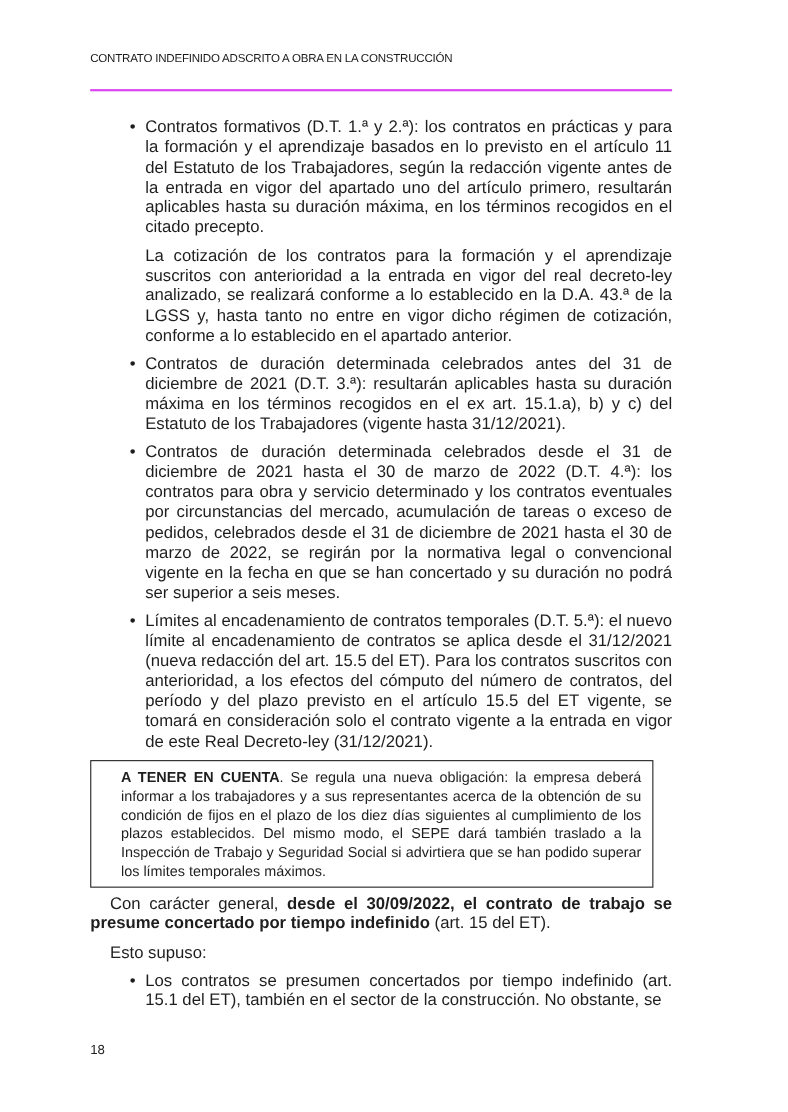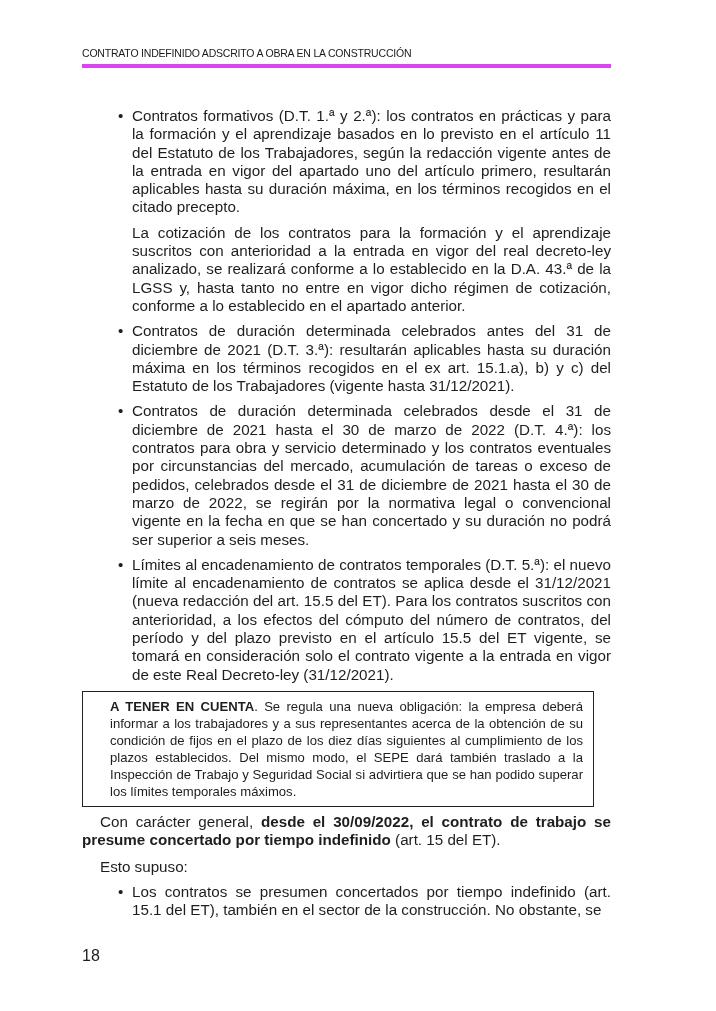--- a/index.html
+++ b/index.html
@@ -3,42 +3,42 @@
   <meta charset="utf-8">
   <style>
     html, body { margin: 0; padding: 0; }
     body {
       width: 716px; height: 1011px; background: #ffffff; position: relative; overflow: hidden;
       font-family: "Liberation Sans", sans-serif; color: #1e1e1e;
     }
     .header {
       position: absolute; left: 82px; top: 47px; width: 529px;
       font-size: 10.5px; letter-spacing: -0.2px; color: #1a1a1a;
-      padding-bottom: 5px; border-bottom: 4px solid #d946ef;
+      padding-bottom: 22px; border-bottom: 2px solid #d946ef;
     }
     .content { position: absolute; left: 82px; top: 100px; width: 529px; font-size: 15.2px; line-height: 18.3px; }
     p { margin: 0; text-align: justify; }
     .indent { text-indent: 18px; }
     .bullets { list-style: none; margin: 7px 0 0 0; padding: 0 0 0 50px; }
     .bullets li { position: relative; text-align: justify; margin-bottom: 7px; }
     .bullets li .bullet { position: absolute; left: -14px; top: 0; }
     .sub-para { margin-top: 7px; }
     .note-box {
       border: 1.5px solid #222; padding: 6px 10px 6px 27px; margin: 6px 17px 0 0;
       font-size: 13.1px; line-height: 17px; text-align: justify;
     }
     .note-box b { font-weight: bold; }
     .section-heading {
       margin: 24px 0 0 40px; padding-left: 8px; position: relative;
       font-weight: bold; font-size: 15.2px; line-height: 18px;
     }
     .section-heading .bars { position: absolute; left: 0; top: 1px; bottom: 0; width: 5px; border-left: 1.5px solid #333; border-right: 1.5px solid #333; }
     .after-heading { margin-top: 6px; }
     .spaced { margin-top: 8px; }
-    .page-number { position: absolute; left: 82px; top: 947px; font-size: 16px; color: #222; }
+    .page-number { position: absolute; left: 82px; top: 947px; font-size: 12px; color: #222; }
   </style>
 </head>
 <body>
 
 <div class="header">CONTRATO INDEFINIDO ADSCRITO A OBRA EN LA CONSTRUCCIÓN</div>
 
 <div class="content">
 
   <ul class="bullets">
     <li>

